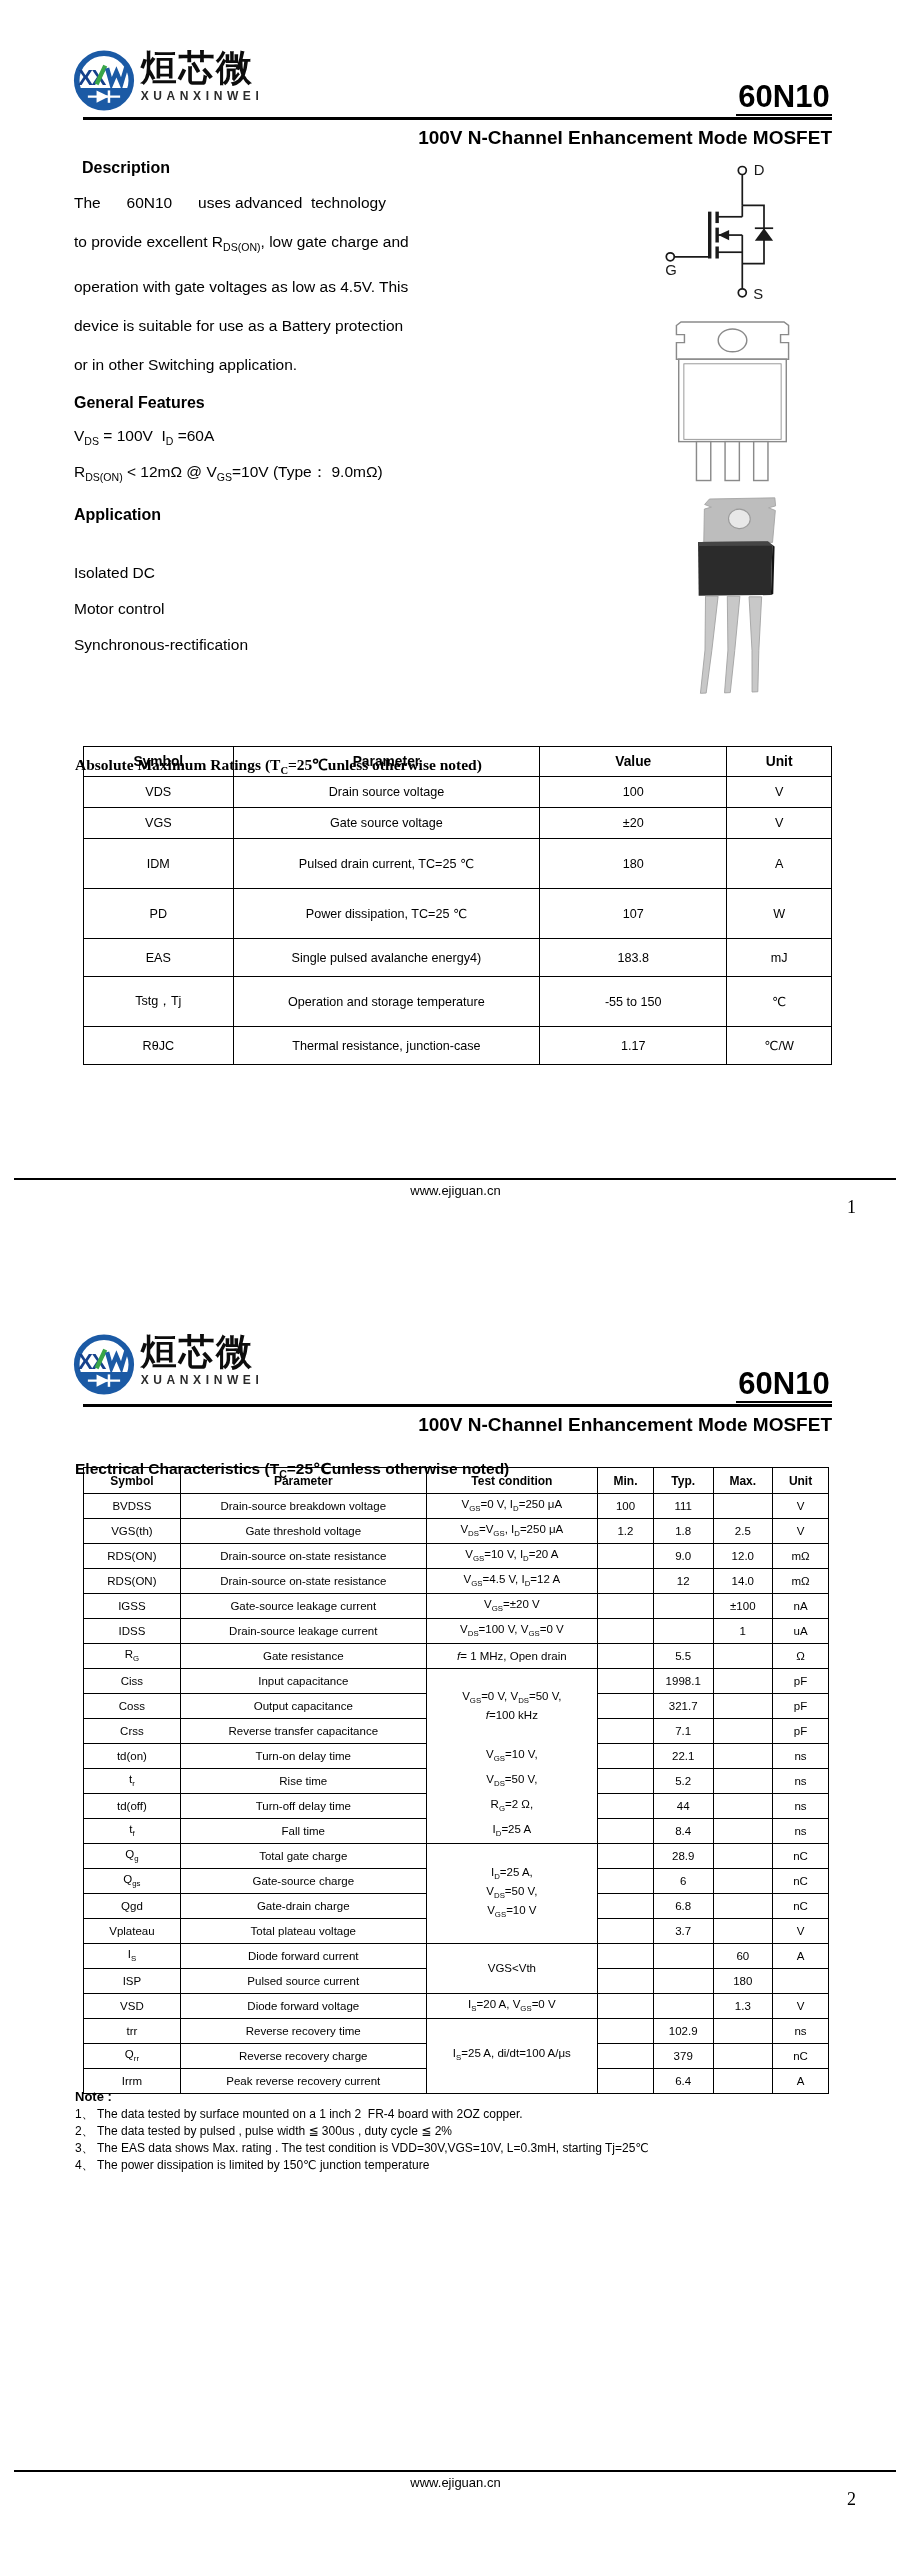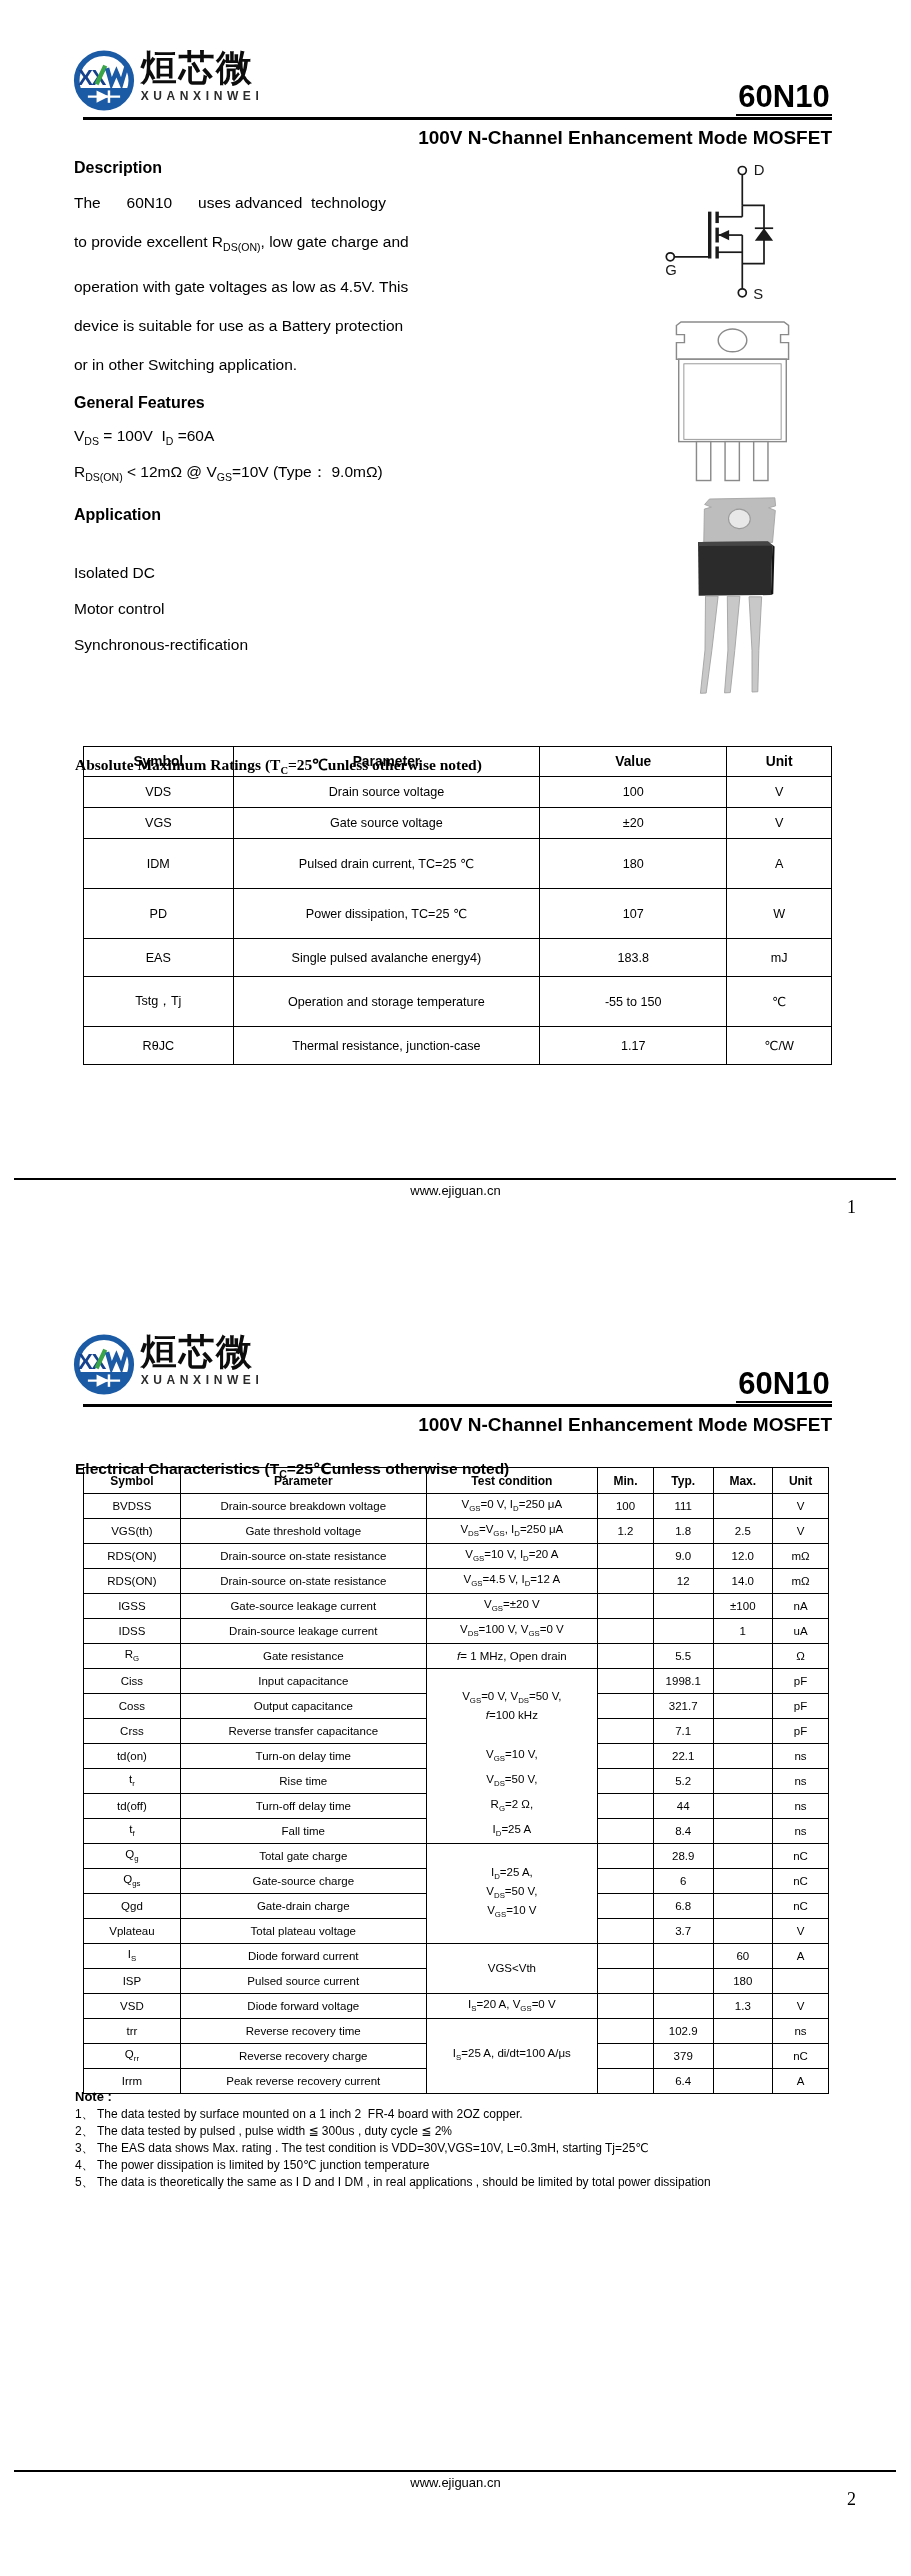--- a/index.html
+++ b/index.html
@@ -27,21 +27,21 @@
   #page1 .head-rule{top:117px;}
   #page2 .head-rule{top:116px;}
   .subtitle{position:absolute;right:79px;font-size:19px;font-weight:bold;}
   #page1 .subtitle{top:127px;}
   #page2 .subtitle{top:126px;}
 
   
   .left-col{position:absolute;left:74px;top:193px;width:579px;}
   .desc-line{font-size:15.5px;line-height:19.5px;margin:0 0 19.5px 0;white-space:pre;}
   .sec-h{font-size:16px;font-weight:bold;margin:0;}
-  #desc-heading{position:absolute;left:74px;top:159px;font-size:16px;font-weight:bold;}
+  #desc-heading{position:absolute;left:82px;top:159px;font-size:16px;font-weight:bold;}
   #gf-heading{margin-top:17px;}
   .feature-line{font-size:15.5px;margin-top:15px;white-space:pre;}
   #app-heading{margin-top:23px;}
   .app-item{font-size:15.5px;margin-top:18px;}
   .app-item:first-of-type{margin-top:40px;}
   sub{font-size:68%;}
 
   
   #mosfet-symbol{position:absolute;left:664px;top:162px;}
   #pkg-outline{position:absolute;left:673px;top:317px;}
@@ -526,21 +526,20 @@
         </tbody>
       </table>
 
     <div id="notes-block">
       <div id="notes-heading">Note :</div>
       <div>
           <div class="note-line">1、 The data tested by surface mounted on a 1 inch 2  FR-4 board with 2OZ copper.</div>
           <div class="note-line">2、 The data tested by pulsed , pulse width ≦ 300us , duty cycle ≦ 2%</div>
           <div class="note-line">3、 The EAS data shows Max. rating . The test condition is VDD=30V,VGS=10V, L=0.3mH, starting Tj=25℃</div>
           <div class="note-line">4、 The power dissipation is limited by 150℃ junction temperature</div>
-          <div class="note-line">5、 The data is theoretically the same as I D and I DM , in real applications , should be limited by total power dissipation</div>
         </div>
     </div>
 
     <div class="footer-rule"></div>
     <div class="footer-url">www.ejiguan.cn</div>
     <div class="footer-page">2</div>
   </div>
 </div>
 
 

